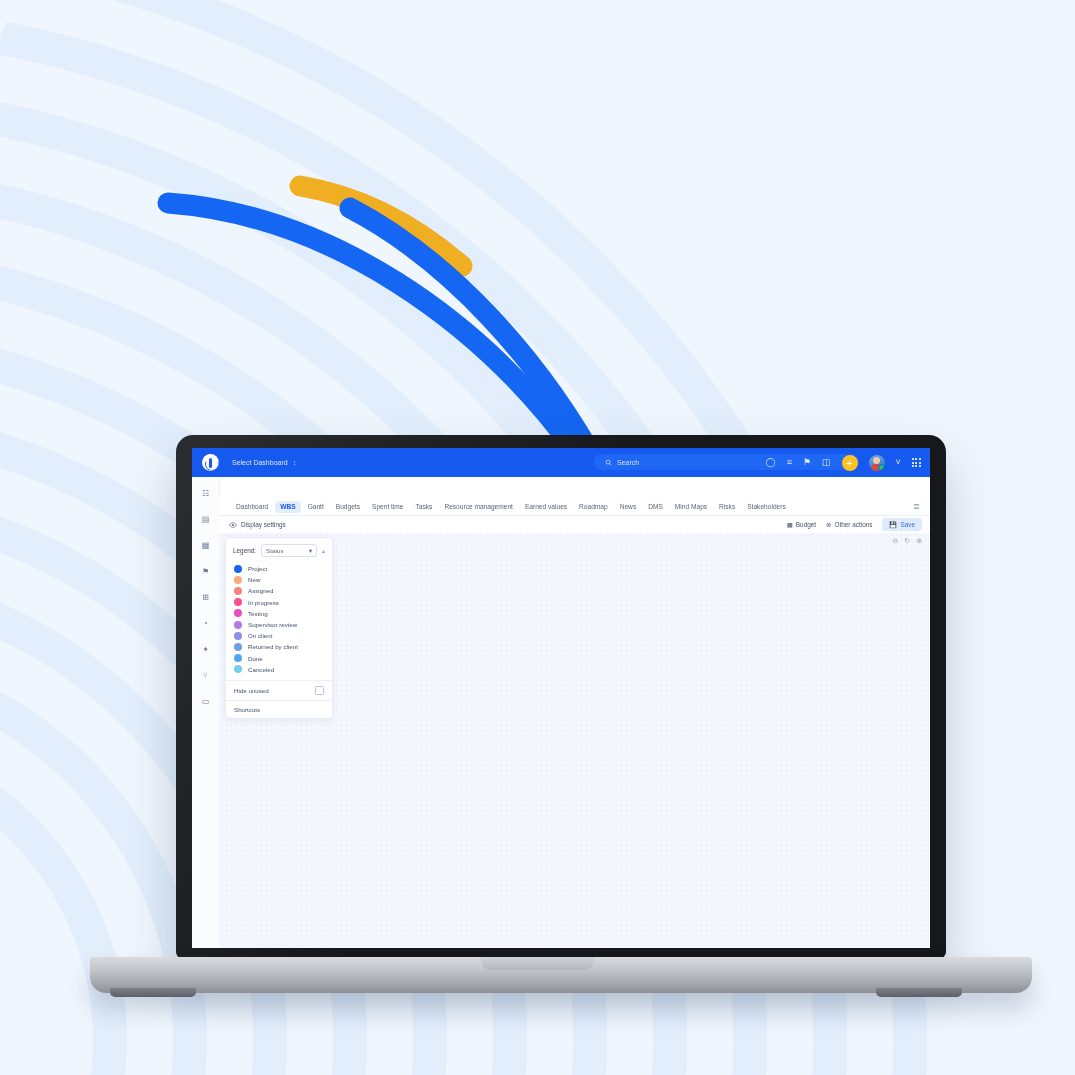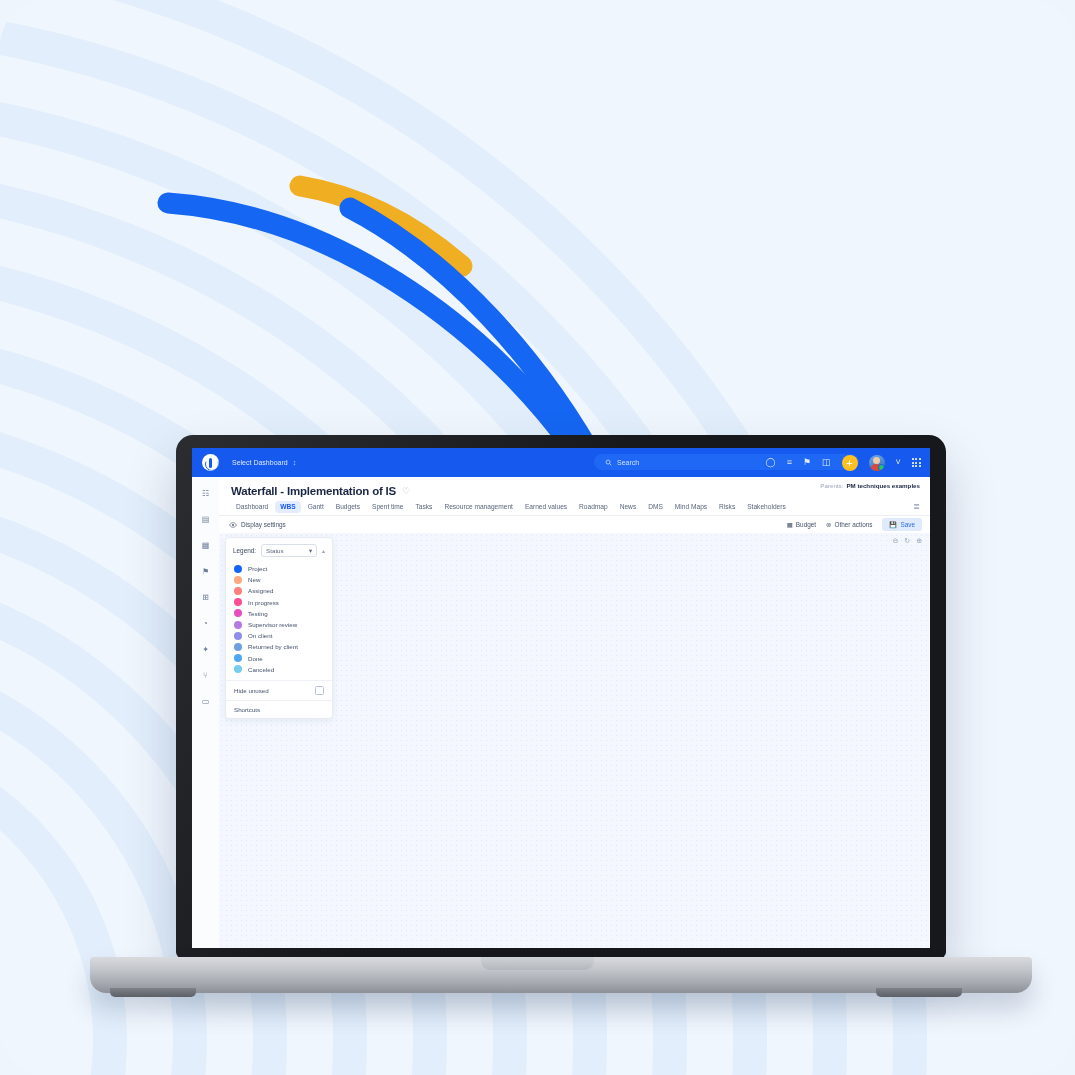--- a/index.html
+++ b/index.html
@@ -177,27 +177,20 @@
         <div class="rail-ic">▦</div>
         <div class="rail-ic">⚑</div>
         <div class="rail-ic">⊞</div>
         <div class="rail-ic">◔</div>
         <div class="rail-ic">✦</div>
         <div class="rail-ic">⑂</div>
         <div class="rail-ic">▭</div>
       </div>
     <div class="rail-bottom">⇨</div>
 
-    <div class="proj-head">
-      <span class="proj-title">Waterfall - Implementation of IS</span>
-      <span class="heart">♡</span>
-      <span class="parents">
-        <span>Parents:</span><b>PM techniques examples</b>
-      </span>
-    </div>
 
     <div class="tabs" id="tabs">
         <span class="tab">Dashboard</span>
         <span class="tab active">WBS</span>
         <span class="tab">Gantt</span>
         <span class="tab">Budgets</span>
         <span class="tab">Spent time</span>
         <span class="tab">Tasks</span>
         <span class="tab">Resource management</span>
         <span class="tab">Earned values</span>

